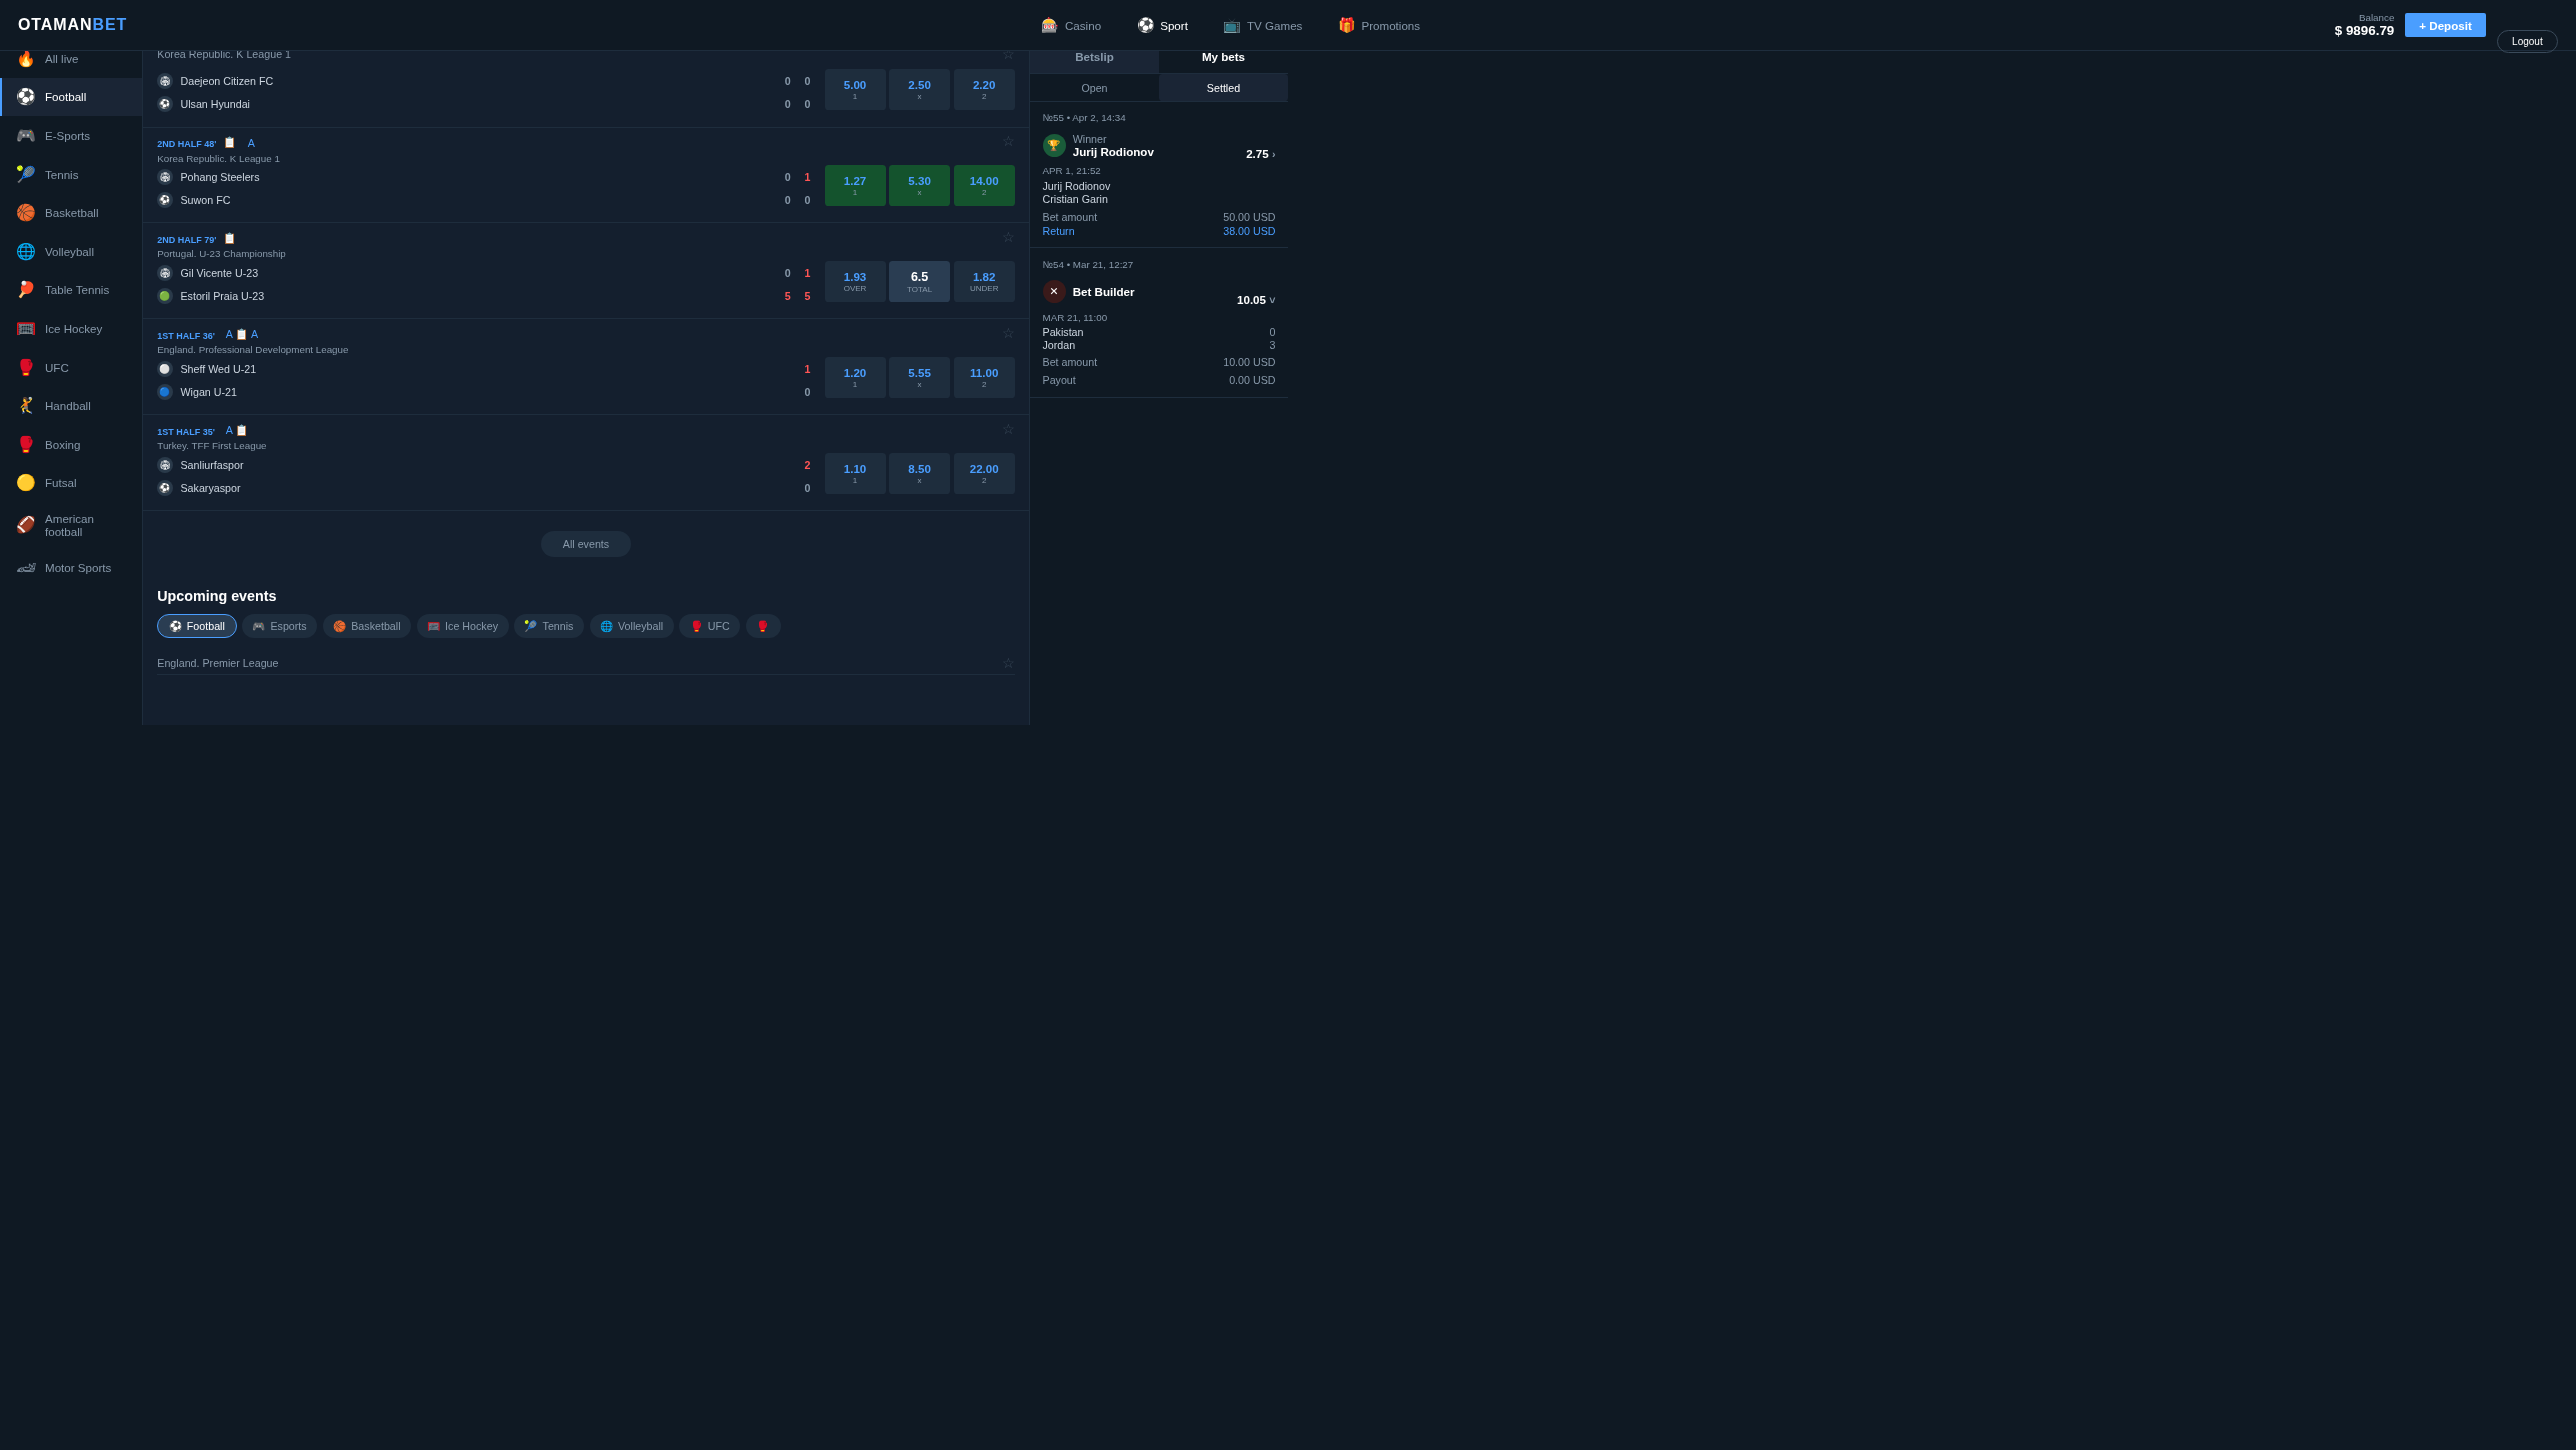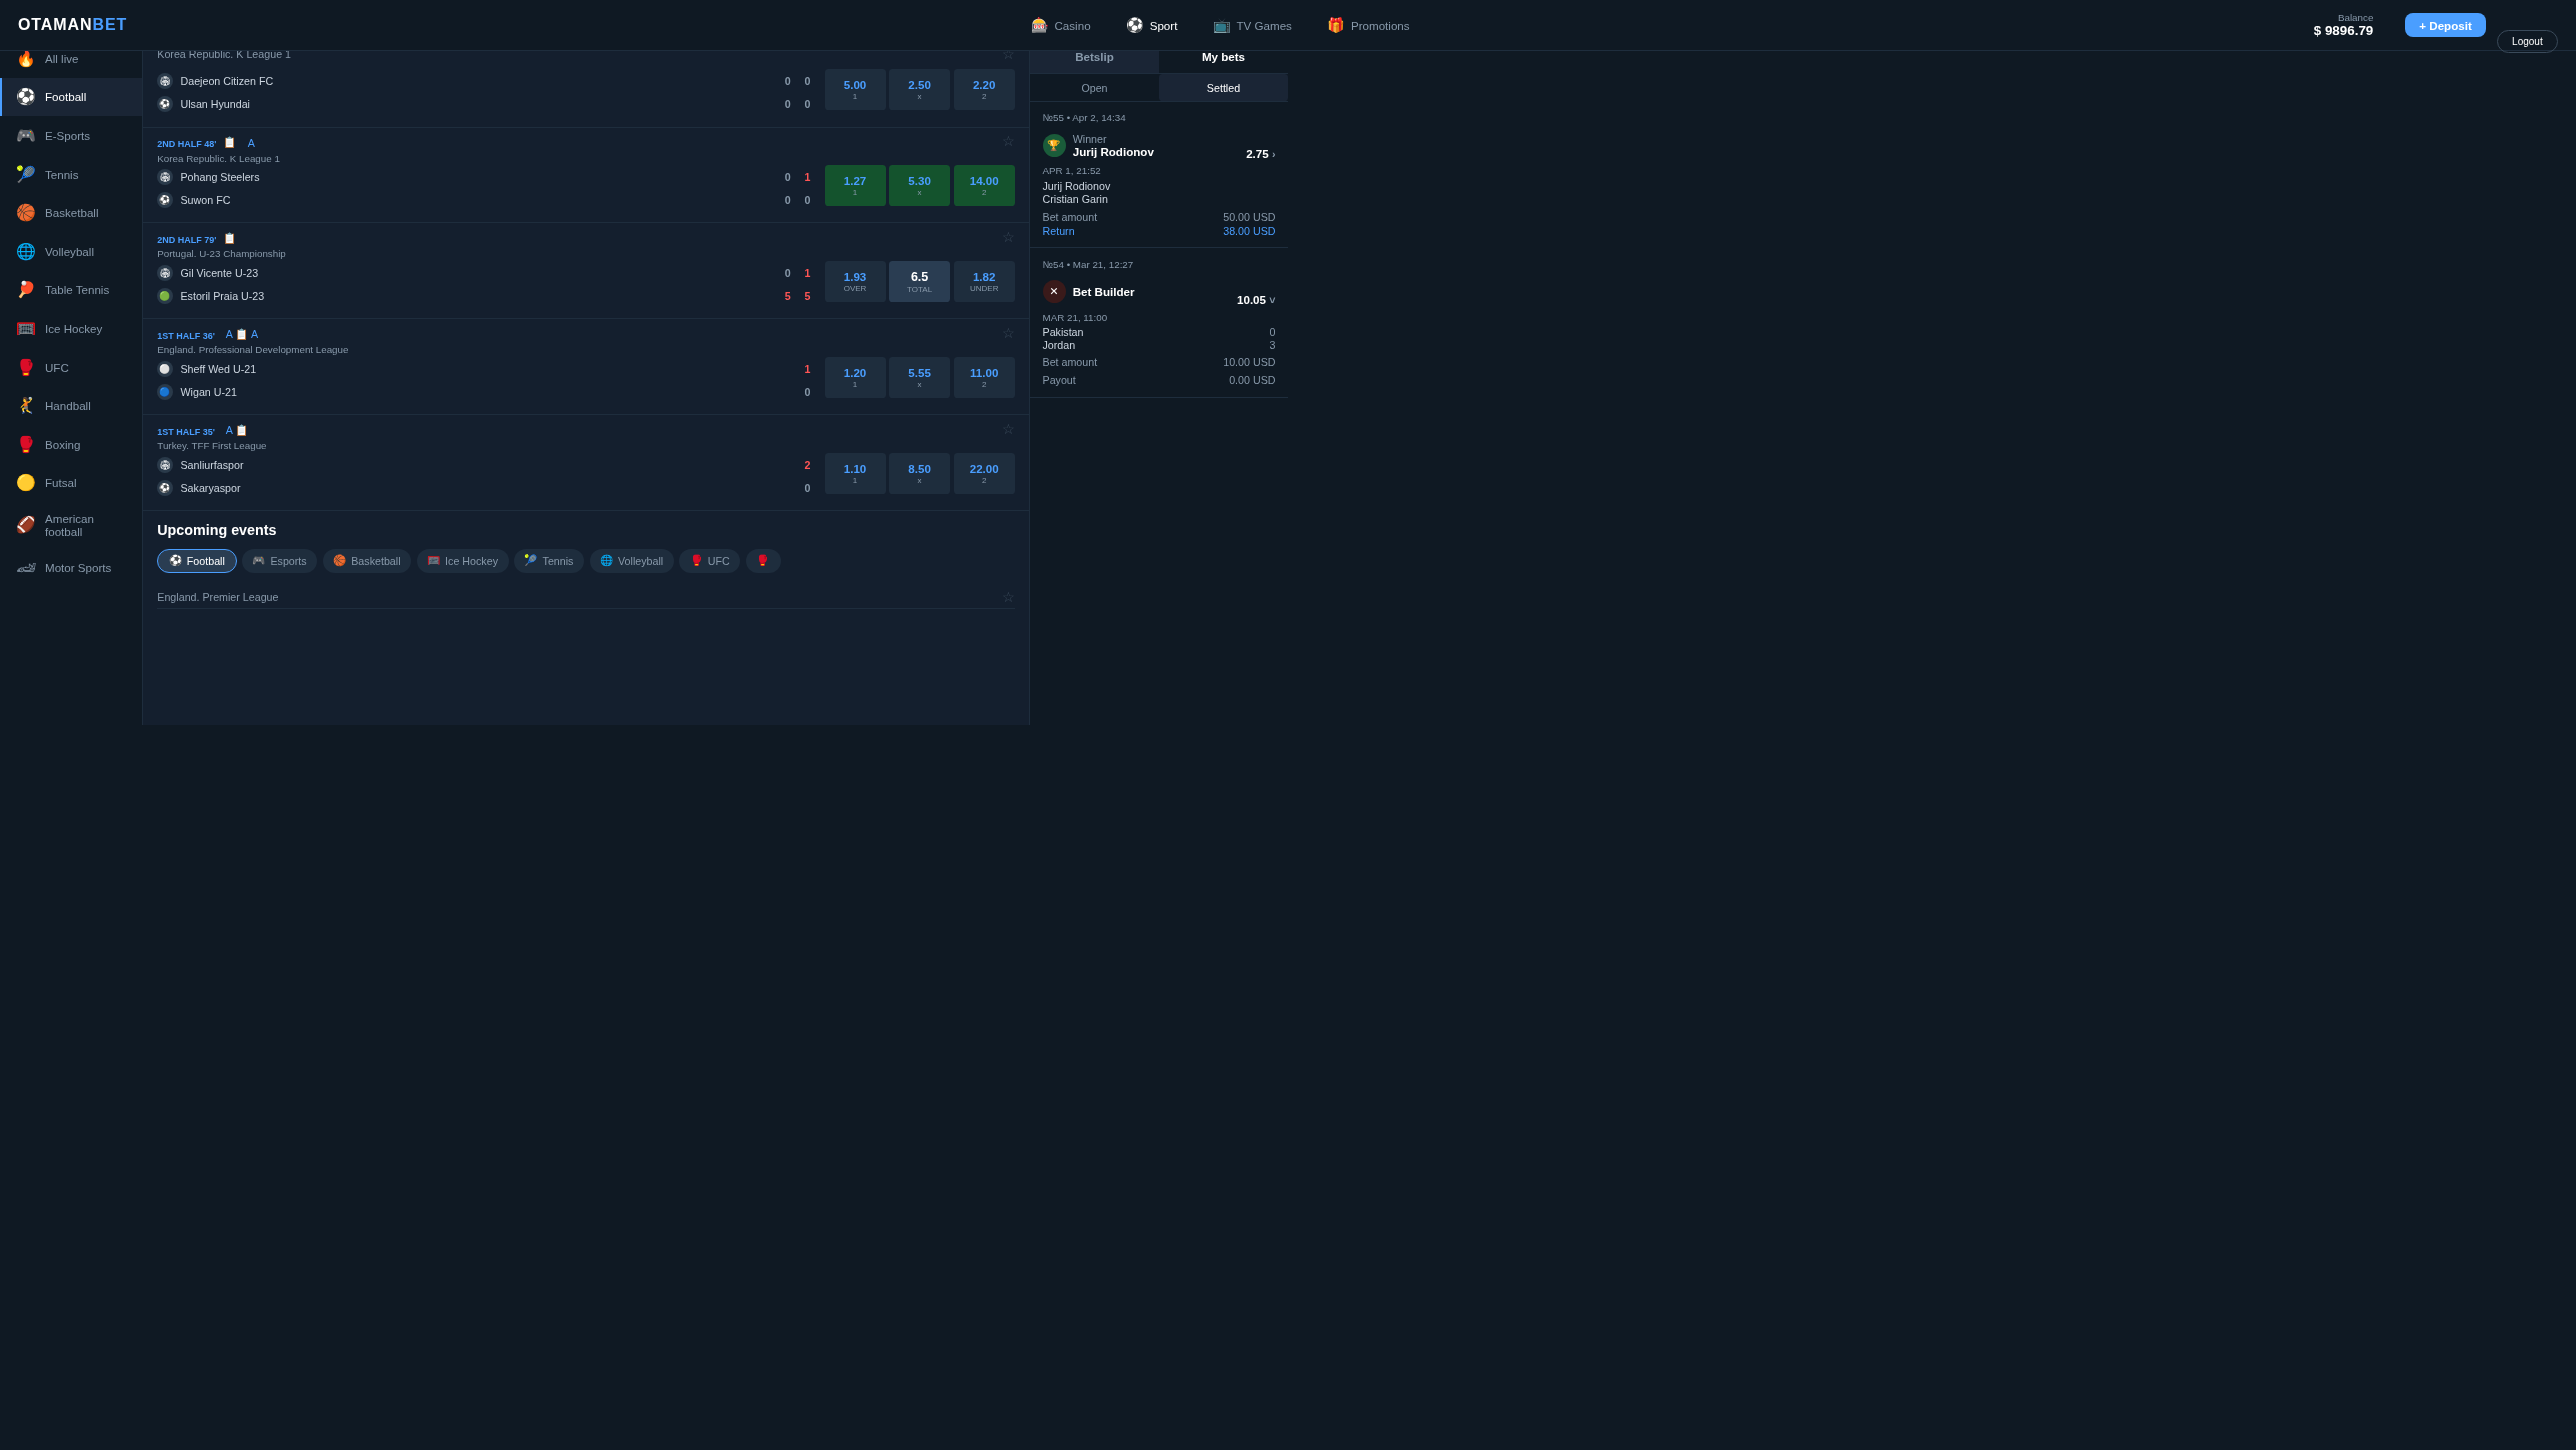--- a/index.html
+++ b/index.html
@@ -64,26 +64,25 @@
     }
     .balance-amount {
       font-size: 13.4px;
       font-weight: 700;
       color: #fff;
     }
     .deposit-btn {
       background: #4a9eff;
       color: #fff;
       border: none;
-      border-radius: 8px;
+      border-radius: 2px;
       padding: 5.4px 14.3px;
       cursor: pointer;
       font-size: 11.6px;
       font-weight: 600;
-      margin-left: 21px;
     }
     .logout-btn {
       background: transparent;
       color: #fff;
       border: 0.9px solid #3a4a5a;
       border-radius: 18px;
       padding: 5.4px 14.3px;
       cursor: pointer;
       font-size: 10px;
       margin-top: 33px;
@@ -696,20 +695,23 @@
             <span class="odd-label">x</span>
           </button>
           <button class="odd-btn">
             <span class="odd-value">22.00</span>
             <span class="odd-label">2</span>
           </button>
         </div>
       </div>
     </div>
 
+    <div style="text-align:center;padding:9px 0;">
+      <button class="all-events-btn">All events</button>
+    </div>
 
     <div class="upcoming-section">
       <div class="upcoming-title">Upcoming events</div>
       <div class="upcoming-tabs">
         <button class="upcoming-tab active">
           <span>⚽</span>
           <span>Football</span>
         </button>
         <button class="upcoming-tab">
           <span>🎮</span>

